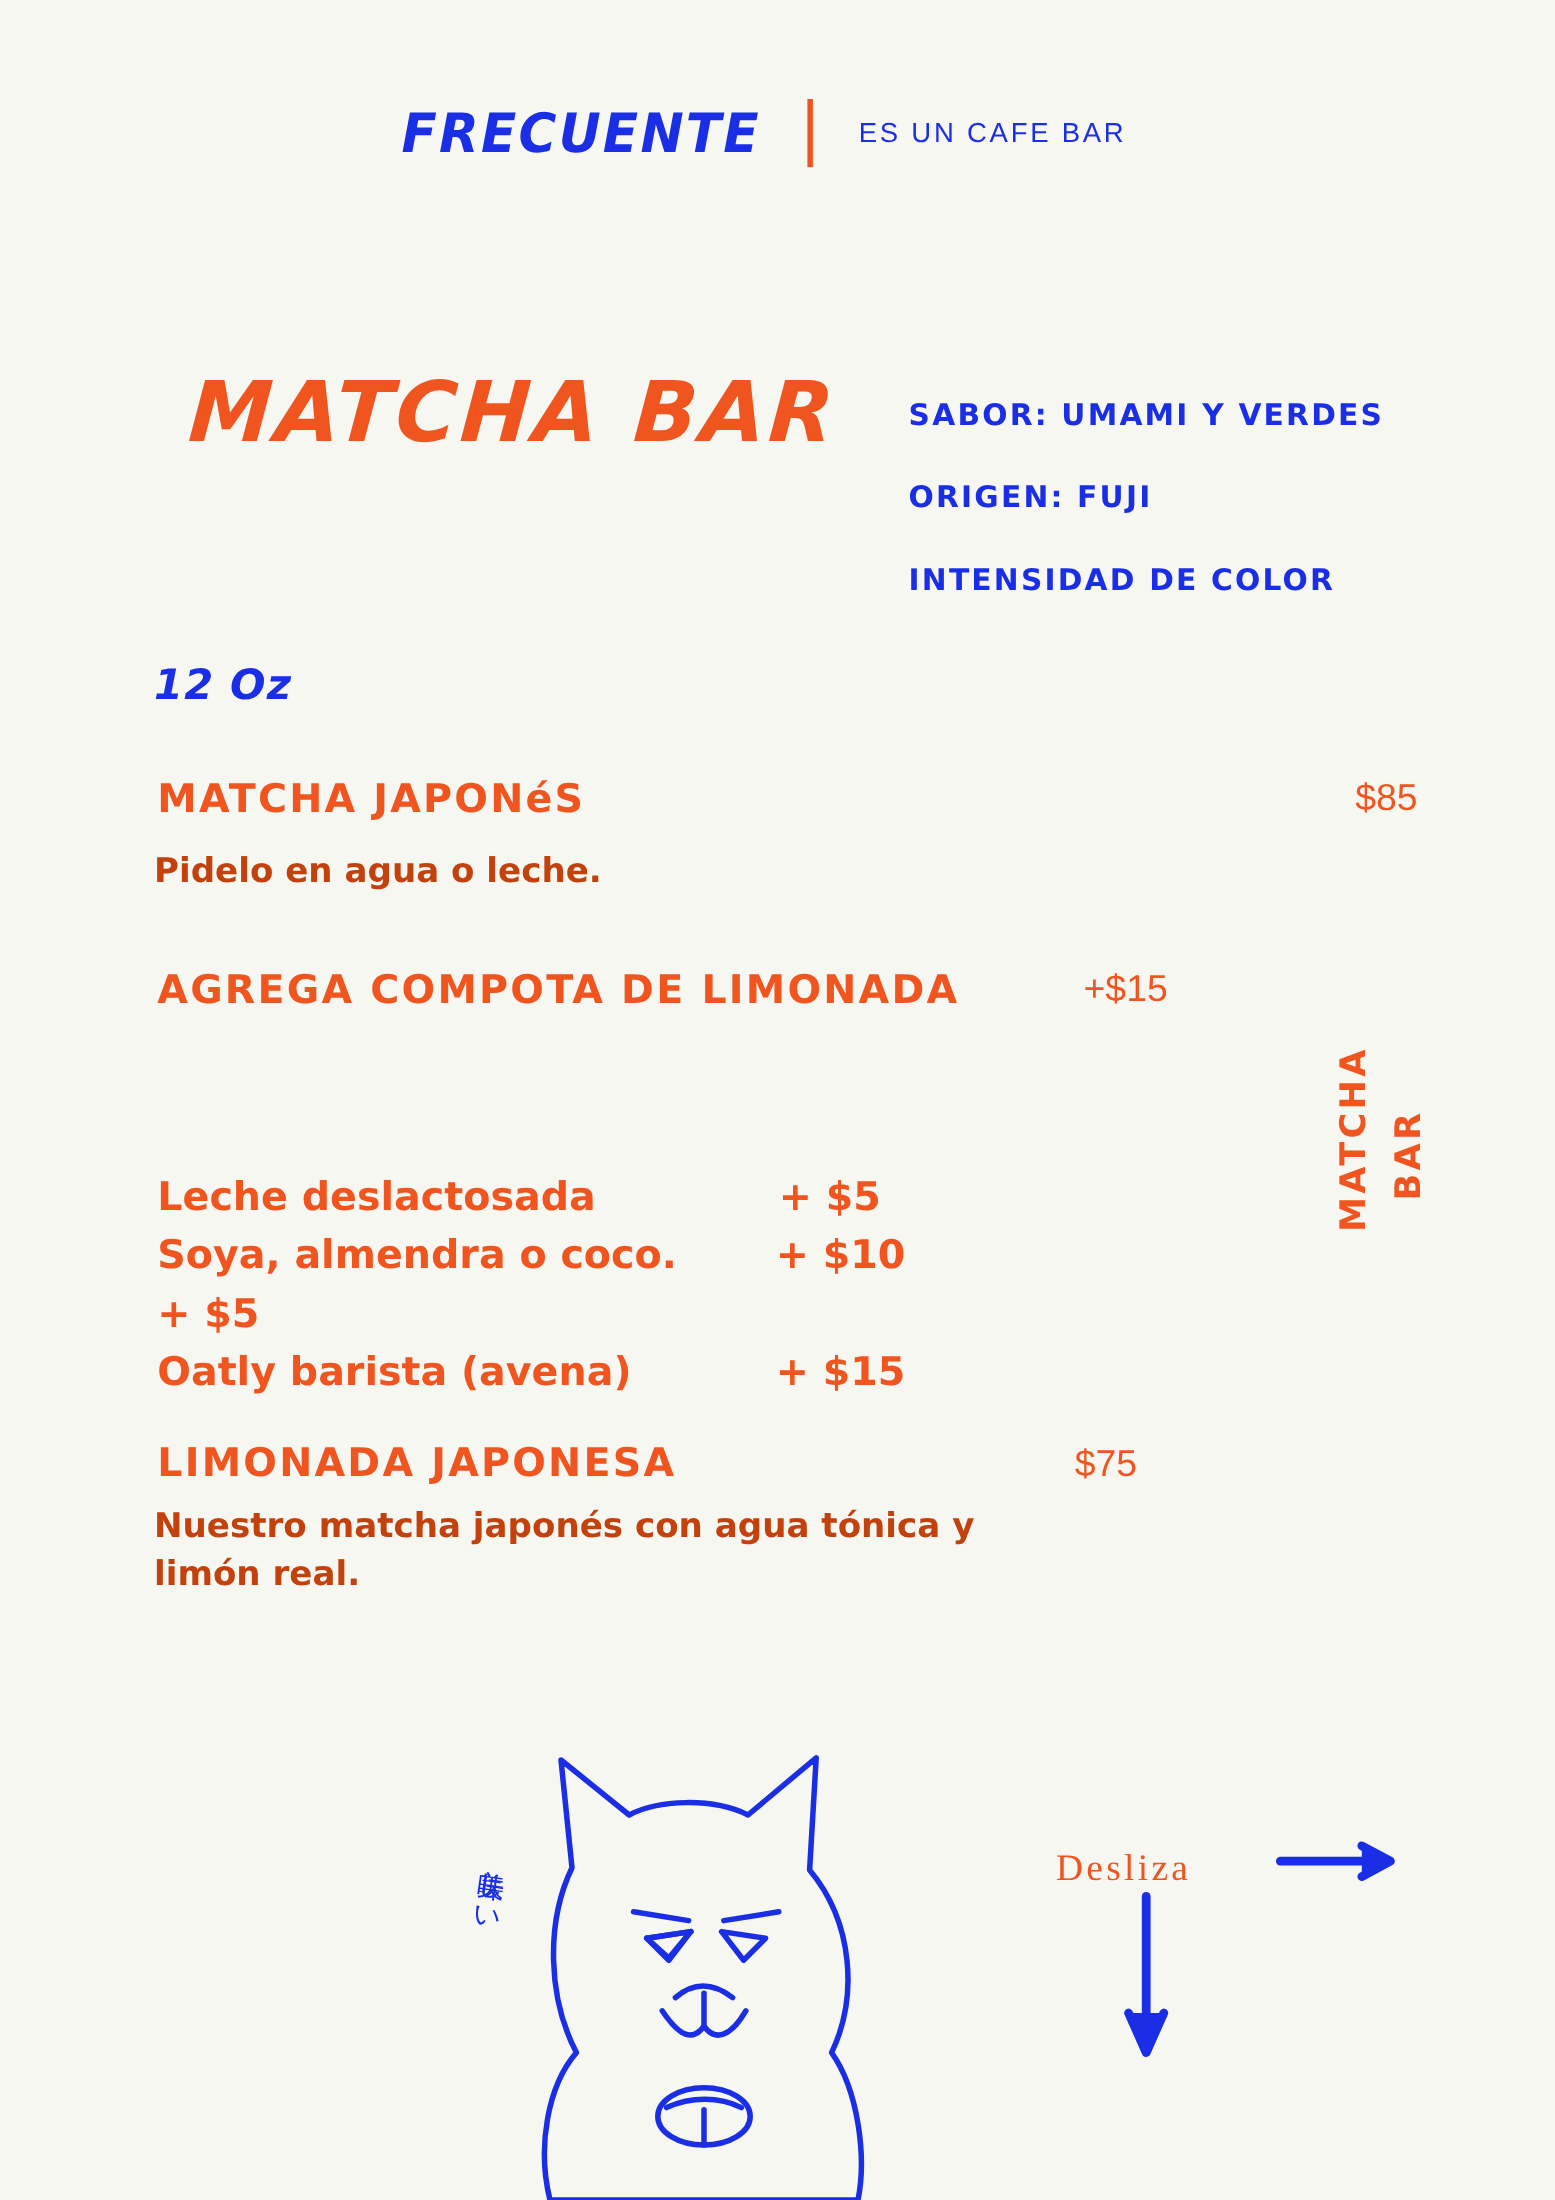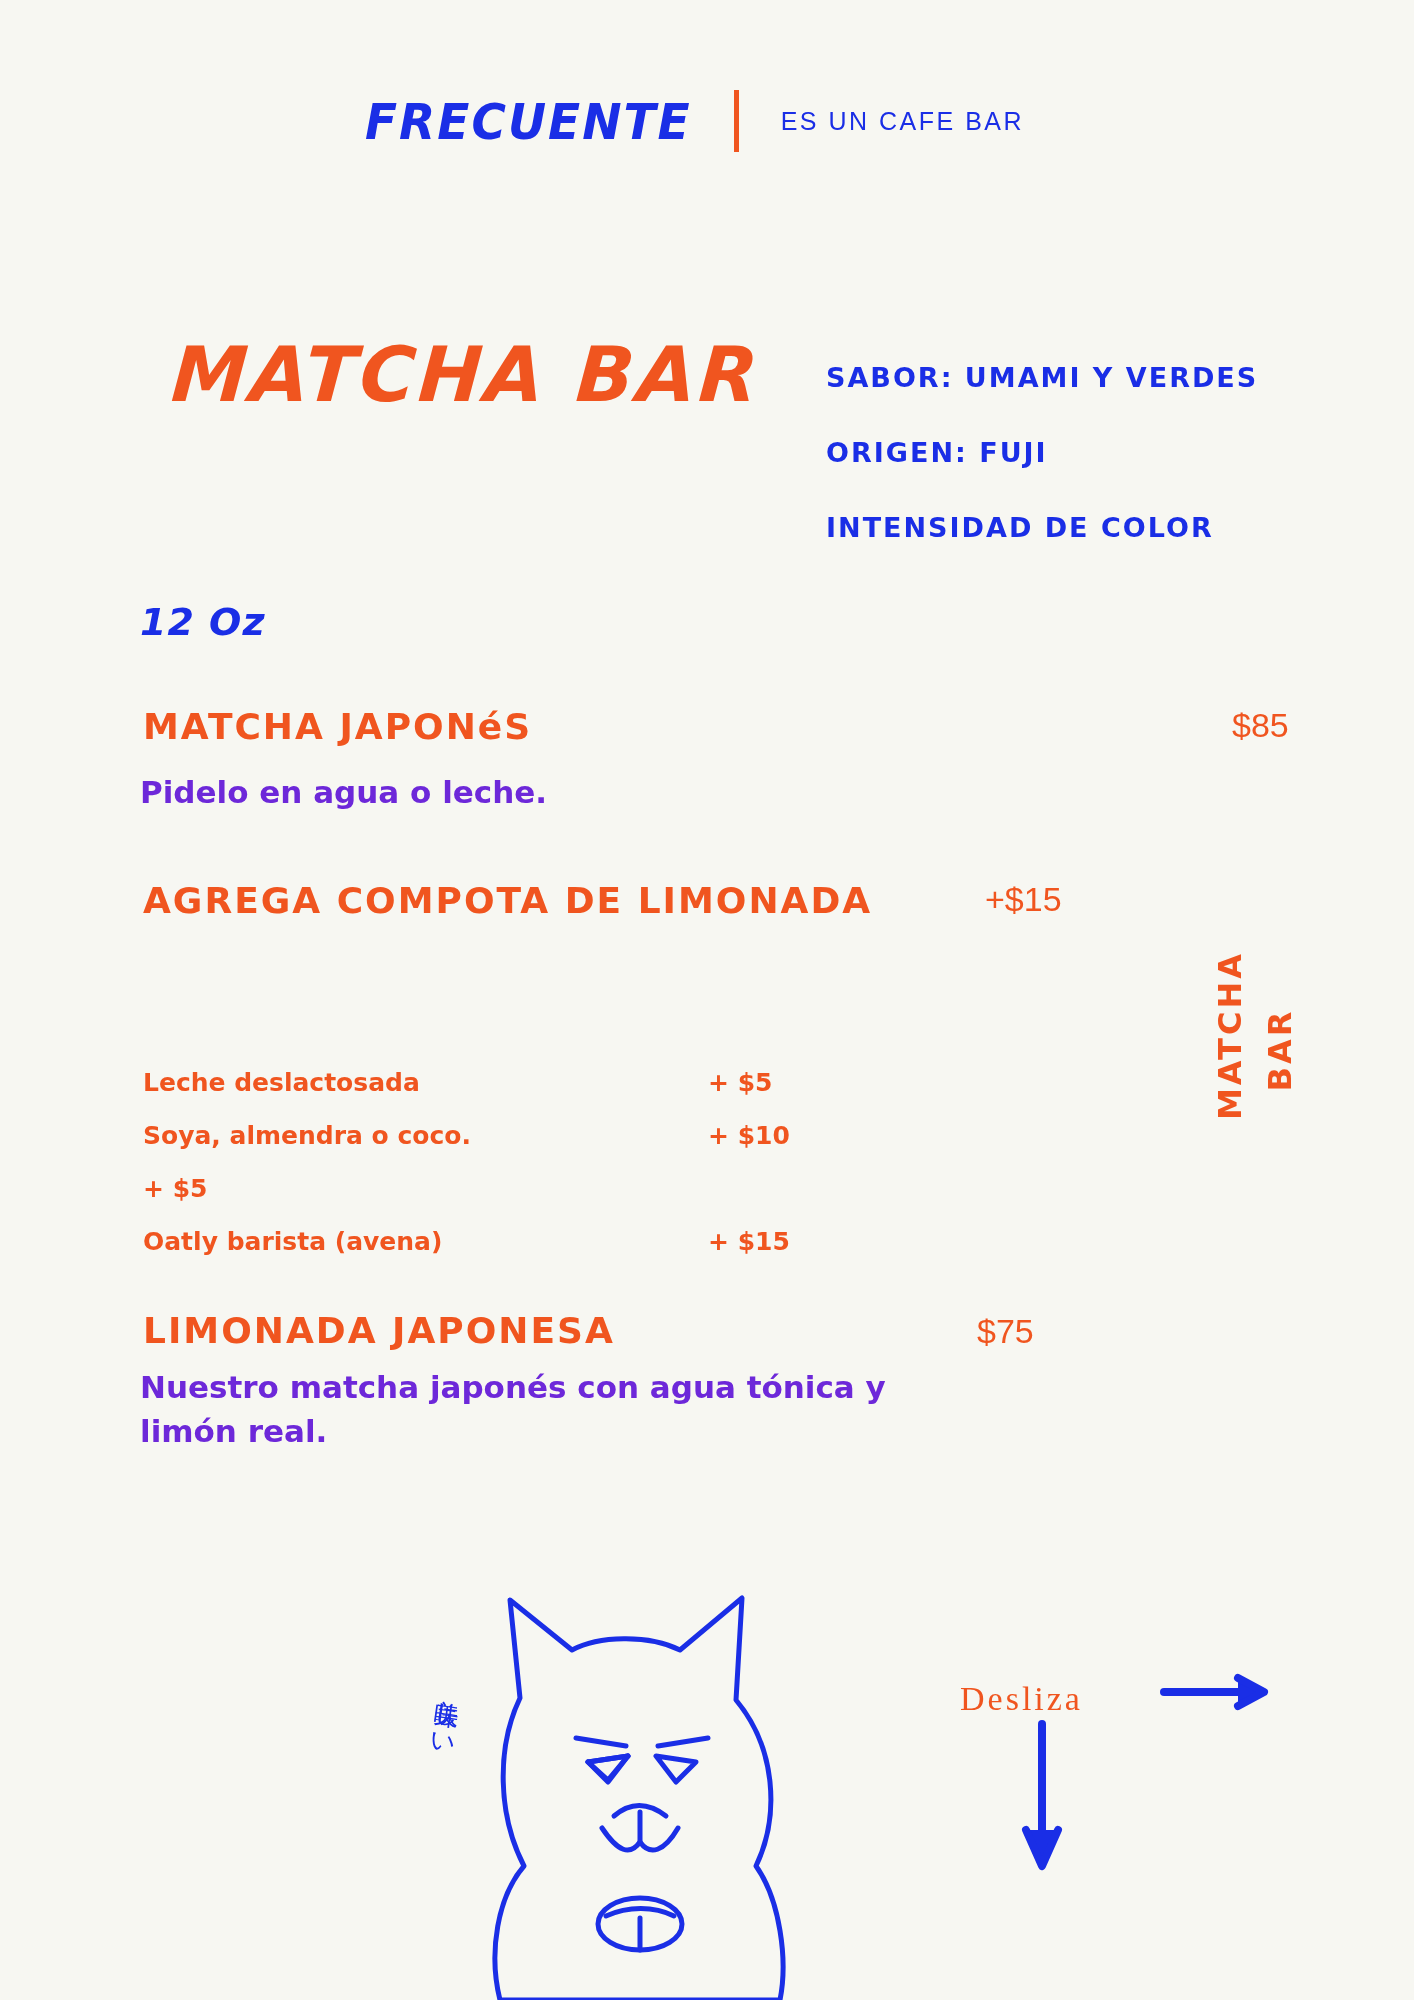--- a/index.html
+++ b/index.html
@@ -98,21 +98,21 @@
     font-weight: 700;
     font-size: 36px;
     letter-spacing: 2px;
     color: #f0551f;
   }
   .item-desc {
     position: absolute;
     font-family: "DejaVu Sans", sans-serif;
     font-weight: 700;
     font-size: 31px;
-    color: #6d28d9;
+    color: #c2410c;
     line-height: 44px;
   }
   .price {
     position: absolute;
     font-family: "Liberation Sans", sans-serif;
     font-weight: 400;
     font-size: 34px;
     color: #f0551f;
   }
 
@@ -124,21 +124,21 @@
   #item2-price { top: 880px; left: 985px; }
 
   
   .extras {
     position: absolute;
     top: 1068px;
     left: 143px;
     width: 680px;
     font-family: "DejaVu Sans", sans-serif;
     font-weight: 700;
-    font-size: 25px;
+    font-size: 36px;
     color: #f0551f;
   }
   .extras .row {
     display: flex;
     align-items: baseline;
     height: 53px;
   }
   .extras .ex-label { width: 565px; }
   .extras .ex-price { white-space: nowrap; }
 

